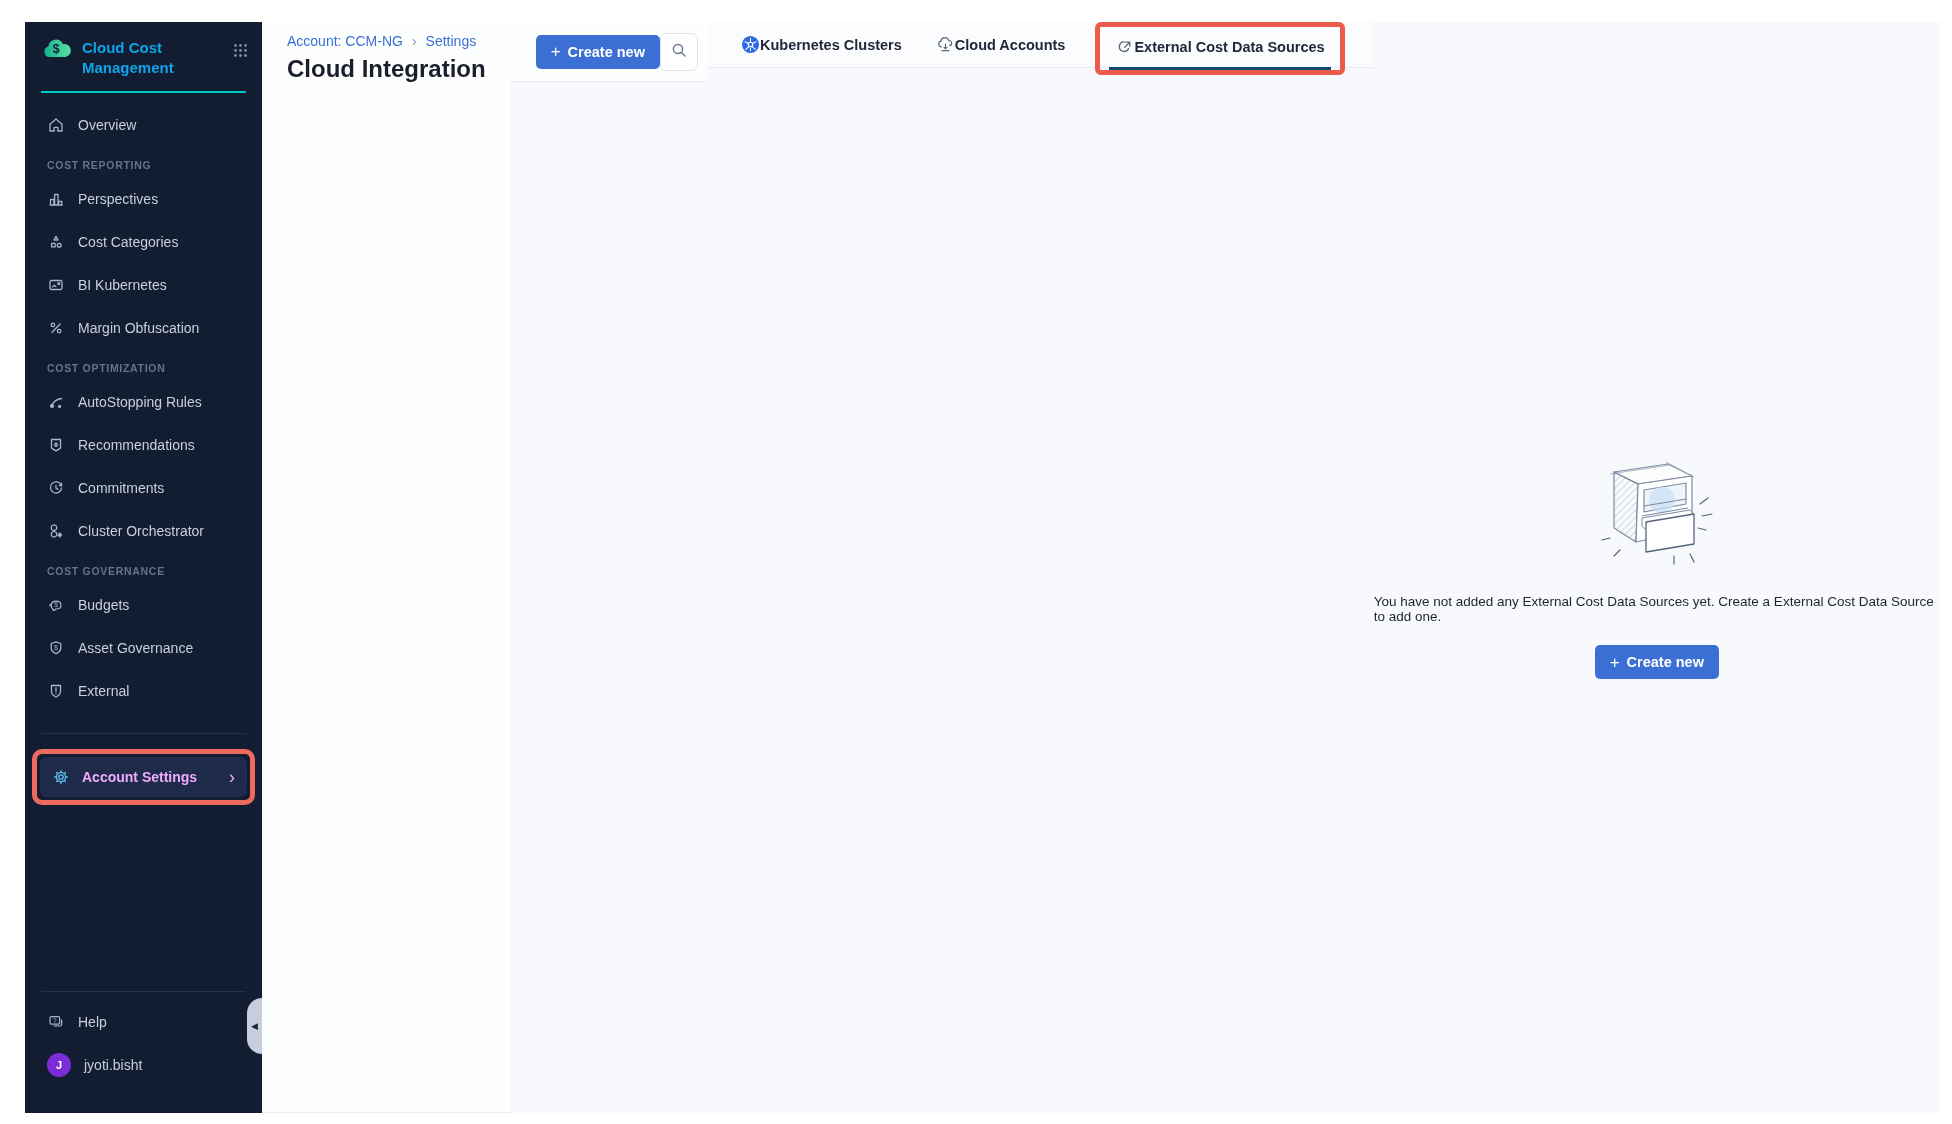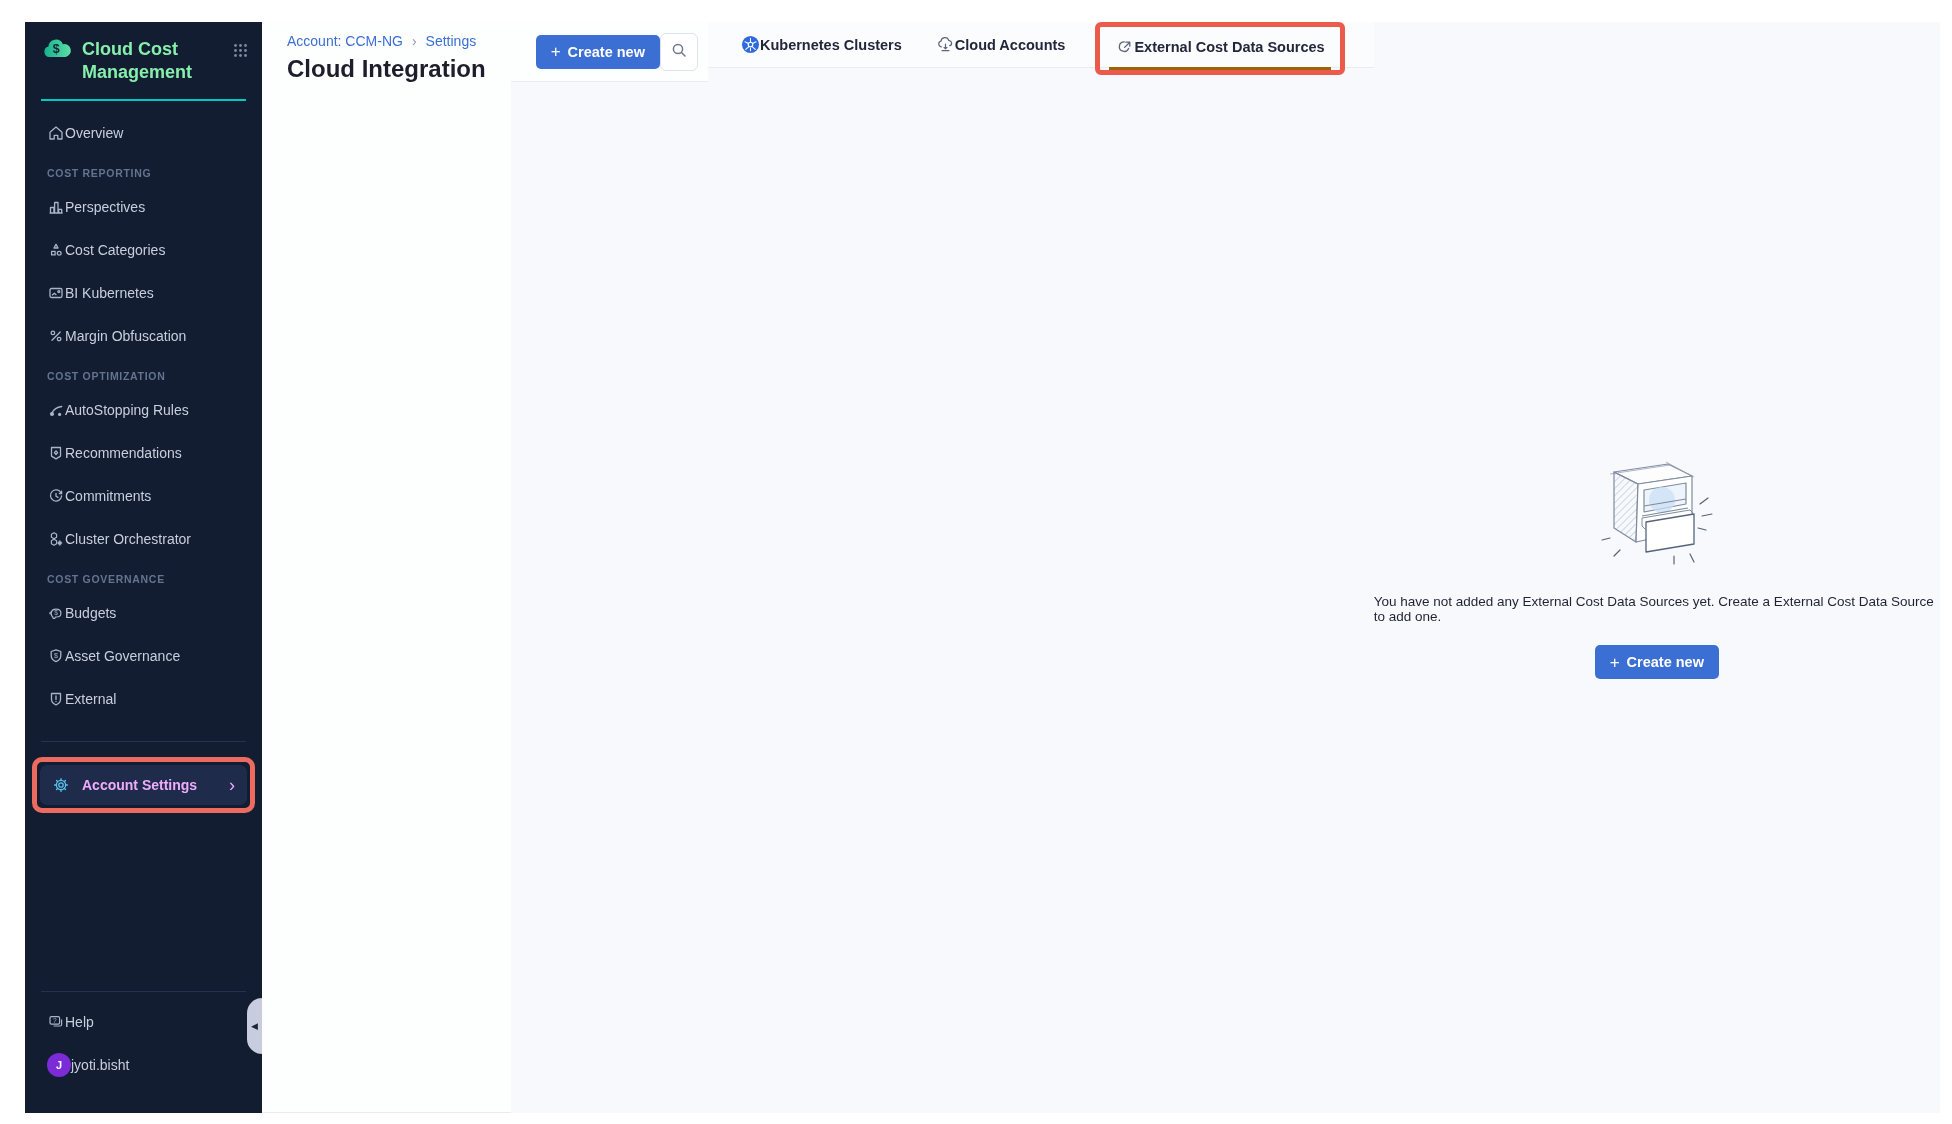--- a/index.html
+++ b/index.html
@@ -6,26 +6,26 @@
   html,body { width:1952px; height:1124px; background:#ffffff;
     font-family:"Liberation Sans","DejaVu Sans",sans-serif; }
 
   .app { position:absolute; left:25px; top:22px; width:1915px; height:1091px;
     display:flex; overflow:visible; }
 
   
   .sidebar { position:relative; width:237px; min-width:237px; background:#131d31;
     display:flex; flex-direction:column; }
   .logo-row { display:flex; align-items:flex-start; gap:9px; padding:15px 14px 0 16px; }
-  .logo-title { color:#86efac; font-size:18px; font-weight:700; line-height:1.3; padding-top:1px; }
+  .logo-title { color:#0ea5e9; font-size:15px; font-weight:700; line-height:1.3; padding-top:1px; }
   .grid-icon { margin-left:auto; padding-top:6px; cursor:pointer; }
   .teal-divider { height:2px; background:#00c8c4; margin:14px 16px 4px; }
 
   .nav { padding:10px 12px 0; }
-  .nav-item { height:36px; margin-bottom:7px; display:flex; align-items:center; 
+  .nav-item { height:36px; margin-bottom:7px; display:flex; align-items:center; gap:13px;
     padding:0 10px; color:#c7cfdf; font-size:14px; border-radius:8px; cursor:pointer; white-space:nowrap; }
   .nav-icon { width:18px; height:18px; display:inline-flex; align-items:center; justify-content:center; flex:0 0 18px; }
   .nav-section { color:#64748f; font-size:10.5px; font-weight:700; letter-spacing:.7px; margin:16px 0 10px 10px; }
 
   .sidebar-divider { height:1px; background:#263249; margin:17px 16px 15px; }
 
   .account-annotation { margin:0 7px; border:5px solid #ec6a5e; border-radius:10px; padding:3px; }
   .account-row { background:#1f2b4a; border-radius:7px; height:40px; display:flex; align-items:center;
     gap:12px; padding:0 12px; color:#f0abfc; font-size:14px; font-weight:600; cursor:pointer; }
   .account-chevron { margin-left:auto; font-size:18px; line-height:1; font-weight:400; }
@@ -58,21 +58,21 @@
     border:1px solid #dfe3ec; border-radius:6px; display:flex; align-items:center;
     justify-content:center; cursor:pointer; }
 
   .tabbar { background:#fbfcfe; border-bottom:1px solid #e9ecf2; display:flex; align-items:center;
     padding:0 29px; height:46px; position:relative; z-index:2; }
   .tab { display:flex; align-items:center; gap:0; font-size:14.5px; font-weight:700;
     color:#23273a; padding:0 4px; margin-right:26px; cursor:pointer; height:46px; white-space:nowrap; }
   .tab-icon { width:19px; height:19px; display:inline-flex; align-items:center; justify-content:center; }
   .tab-annotation { border:5px solid #ec5a4c; border-radius:6px; padding:0 9px; height:53px;
     display:flex; align-items:center; position:relative; top:4px; background:transparent; }
-  .tab-active { height:43px; margin-right:0; border-bottom:3px solid #a16207; padding:0 6px; }
+  .tab-active { height:43px; margin-right:0; border-bottom:3px solid #0c4a6e; padding:0 6px; }
 
   .content { flex:1; display:flex; flex-direction:column; align-items:center; justify-content:center;
     background:#f7f9fc; }
   .empty-illustration { margin-bottom:20px; }
   .empty-message { font-size:13.5px; color:#1f2433; margin-bottom:21px; }
 </style>
 </head>
 <body>
 
 <div class="app">

